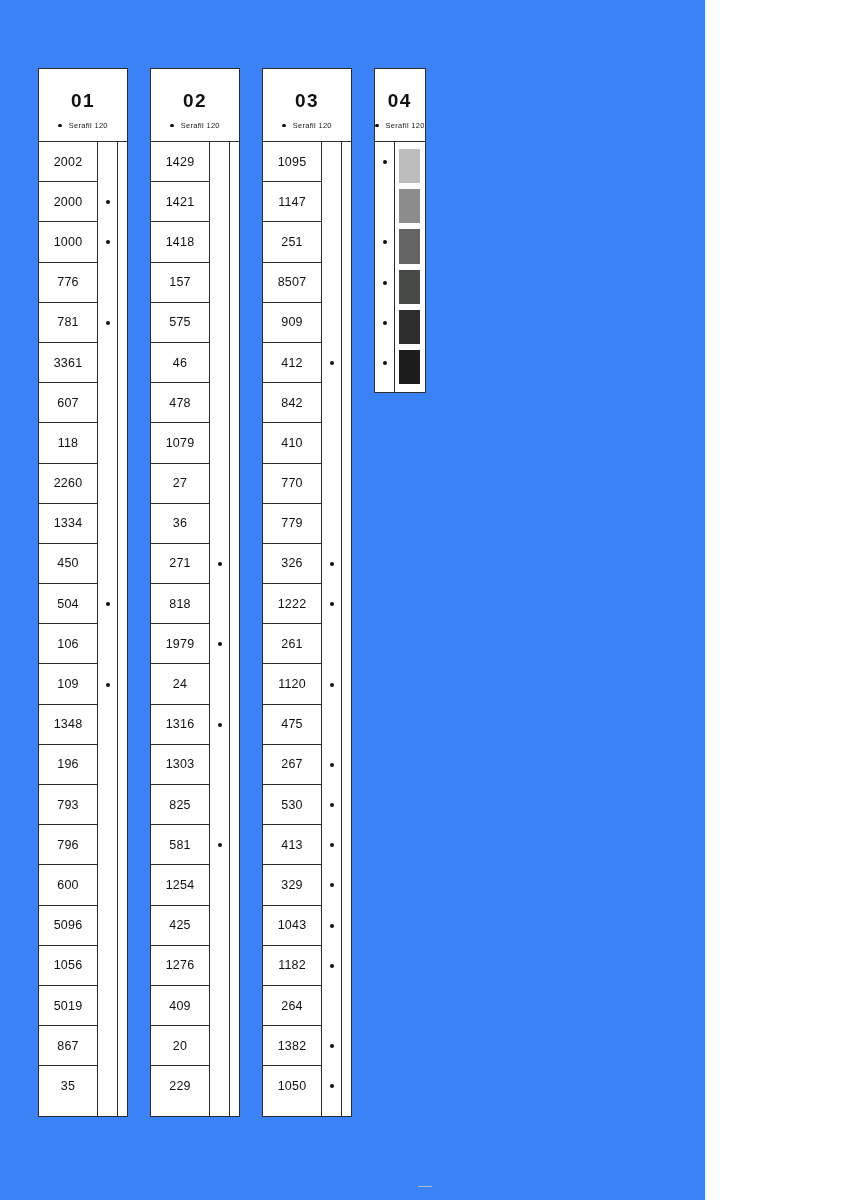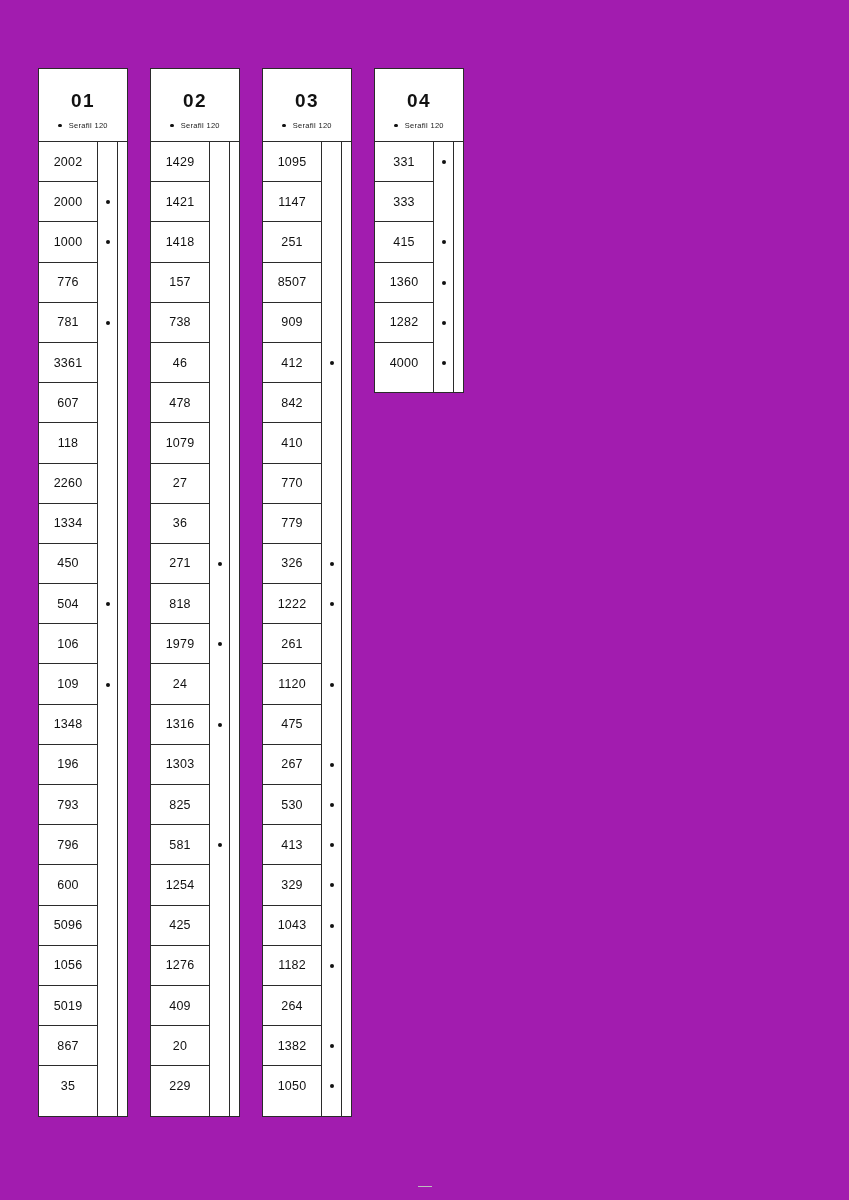--- a/index.html
+++ b/index.html
@@ -11,23 +11,24 @@
   body {
     width: 849px;
     height: 1200px;
     font-family: "Liberation Sans", sans-serif;
     overflow: hidden;
     position: relative;
   }
   .sheet {
     position: absolute;
     left: 0; top: 0;
-    width: 849px;
+    width: 685px;
     height: 1200px;
-    background: #a21caf;
+    background: #3b82f6;
+    padding-left: 20px;
   }
   .cards {
     position: absolute;
     left: 38px;
     top: 68px;
     width: 775px;
     display: flex;
     flex-direction: row;
     align-items: flex-start;
     gap: 22px;
@@ -251,21 +252,21 @@
             <span class="sub-dot"></span>
             <span>Serafil 120</span>
           </div>
         </div>
         <div class="card-body">
           <div class="col-codes">
             <div class="code-cell">1429</div>
             <div class="code-cell">1421</div>
             <div class="code-cell">1418</div>
             <div class="code-cell">157</div>
-            <div class="code-cell">738</div>
+            <div class="code-cell">575</div>
             <div class="code-cell">46</div>
             <div class="code-cell">478</div>
             <div class="code-cell">1079</div>
             <div class="code-cell">27</div>
             <div class="code-cell">36</div>
             <div class="code-cell">271</div>
             <div class="code-cell">818</div>
             <div class="code-cell">1979</div>
             <div class="code-cell">24</div>
             <div class="code-cell">1316</div>
@@ -456,28 +457,20 @@
       </div>
       <div class="card">
         <div class="card-head">
           <div class="card-number">04</div>
           <div class="card-sub">
             <span class="sub-dot"></span>
             <span>Serafil 120</span>
           </div>
         </div>
         <div class="card-body">
-          <div class="col-codes">
-            <div class="code-cell">331</div>
-            <div class="code-cell">333</div>
-            <div class="code-cell">415</div>
-            <div class="code-cell">1360</div>
-            <div class="code-cell">1282</div>
-            <div class="code-cell">4000</div>
-          </div>
           <div class="col-dots">
             <div class="dot-cell">
               <span class="dot"></span>
             </div>
             <div class="dot-cell"></div>
             <div class="dot-cell">
               <span class="dot"></span>
             </div>
             <div class="dot-cell">
               <span class="dot"></span>

